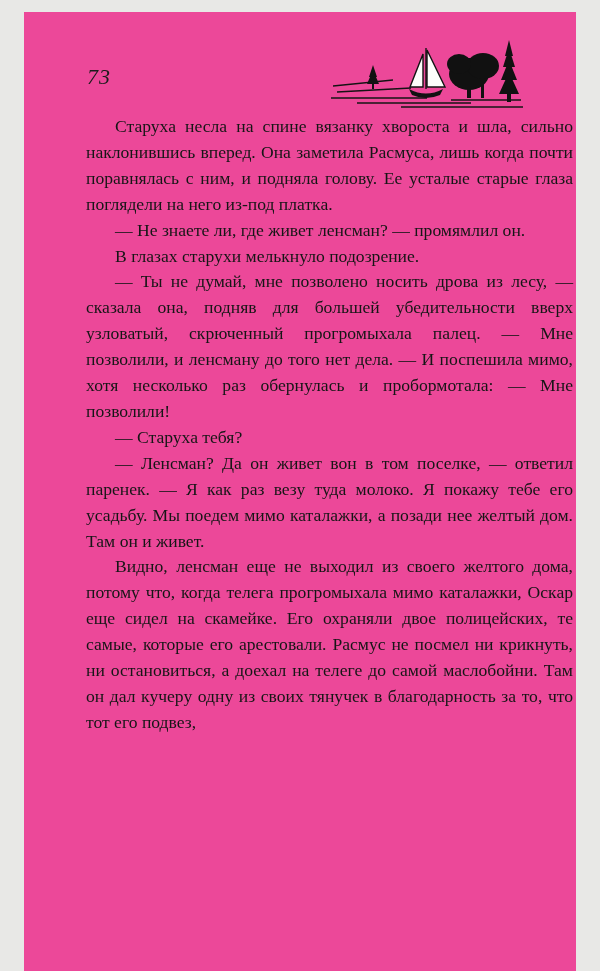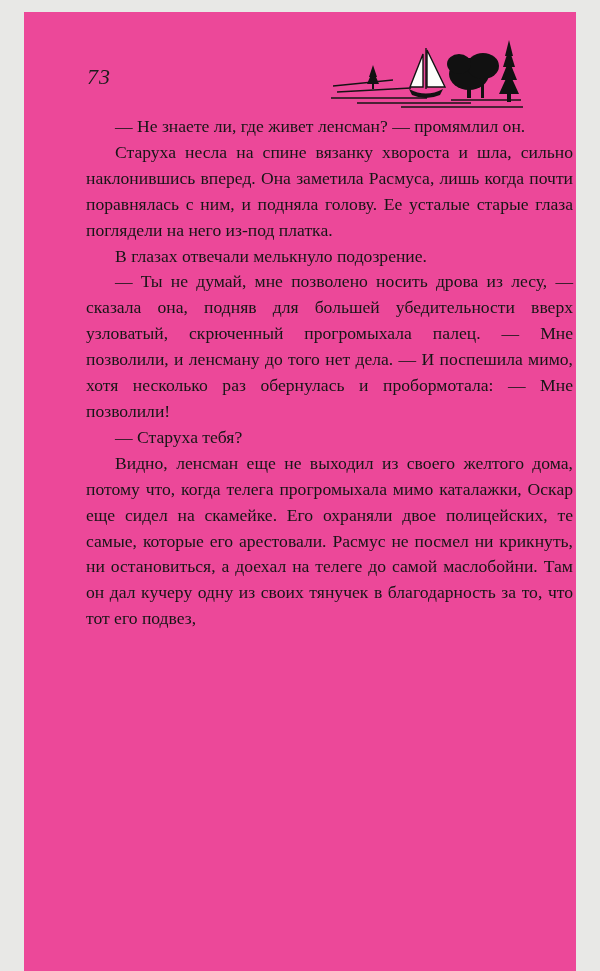--- a/index.html
+++ b/index.html
@@ -95,21 +95,22 @@
     <g fill="#111">
       <path d="M168 58 L178 36 L188 58 Z"></path>
       <path d="M170 44 L178 24 L186 44 Z"></path>
       <path d="M172 31 L178 12 L184 31 Z"></path>
       <path d="M174 20 L178 4 L182 20 Z"></path>
       <rect x="176" y="58" width="4" height="8"></rect>
     </g>
   </svg>
 
   <div class="text-block">
+    <p class="indent">Старуха несла на спине вязанку хвороста и шла, сильно наклонившись вперед. Она заметила Расмуса, лишь когда почти поравнялась с ним, и подняла голову. Ее усталые старые глаза поглядели на него из-под платка.</p>
     <p class="indent">— Не знаете ли, где живет ленсман? — промямлил он.</p>
-    <p class="indent">Старуха несла на спине вязанку хвороста и шла, сильно наклонившись вперед. Она заметила Расмуса, лишь когда почти поравнялась с ним, и подняла голову. Ее усталые старые глаза поглядели на него из-под платка.</p>
-    <p class="indent">В глазах отвечали мелькнуло подозрение.</p>
+    <p class="indent">В глазах старухи мелькнуло подозрение.</p>
     <p class="indent">— Ты не думай, мне позволено носить дрова из лесу, — сказала она, подняв для большей убедительности вверх узловатый, скрюченный прогромыхала палец. — Мне позволили, и ленсману до того нет дела. — И поспешила мимо, хотя несколько раз обернулась и пробормотала: — Мне позволили!</p>
     <p class="indent">— Старуха тебя?</p>
+    <p class="indent">— Ленсман? Да он живет вон в том поселке, — ответил паренек. — Я как раз везу туда молоко. Я покажу тебе его усадьбу. Мы поедем мимо каталажки, а позади нее желтый дом. Там он и живет.</p>
     <p class="indent">Видно, ленсман еще не выходил из своего желтого дома, потому что, когда телега прогромыхала мимо каталажки, Оскар еще сидел на скамейке. Его охраняли двое полицейских, те самые, которые его арестовали. Расмус не посмел ни крикнуть, ни остановиться, а доехал на телеге до самой маслобойни. Там он дал кучеру одну из своих тянучек в благодарность за то, что тот его подвез,</p>
   </div>
 
 </div>
 
 </body></html>

